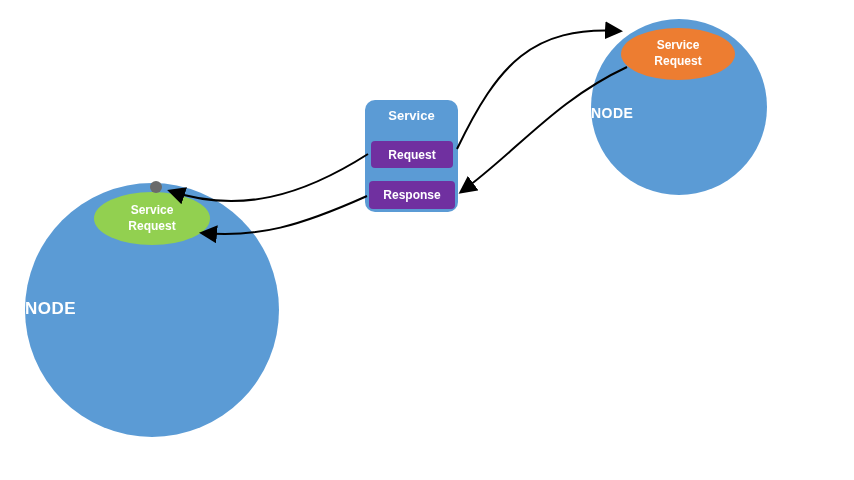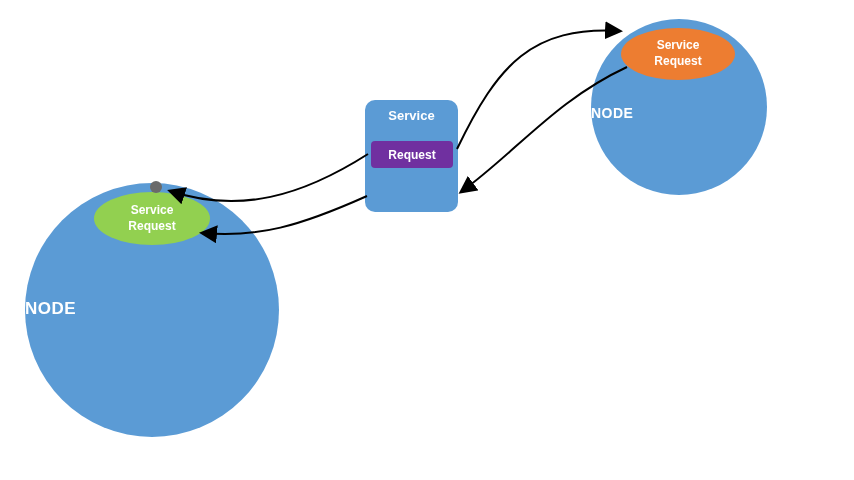--- a/index.html
+++ b/index.html
@@ -53,20 +53,21 @@
 
   <div class="ellipse server" style="left:621px;top:28px;width:114px;height:52px;">
     <div>Service</div>
     <div>Request</div>
   </div>
 
   <div class="service-box" style="left:365px;top:100px;width:93px;height:112px;">
     <div class="service-title">Service</div>
   </div>
   <div class="pill" style="left:371px;top:141px;width:82px;height:27px;">Request</div>
+  <div class="pill" style="left:369px;top:181px;width:86px;height:28px;">Response</div>
 
   <svg class="overlay" width="854" height="480" viewBox="0 0 854 480">
     <defs>
       <marker id="ah" markerWidth="9" markerHeight="9" refX="7.5" refY="4.5" orient="auto">
         <path d="M0,0 L9,4.5 L0,9 z" style="fill:var(--arrow,#000);"></path>
       </marker>
     </defs>
     <circle cx="156" cy="187" r="6" style="fill:var(--dot,#6a6a6a);"></circle>
     <path class="arrow" d="M 368 154 C 302 196, 240 214, 170 191" marker-end="url(#ah)"></path>
     <path class="arrow" d="M 367 196 C 300 226, 258 238, 202 233" marker-end="url(#ah)"></path>

